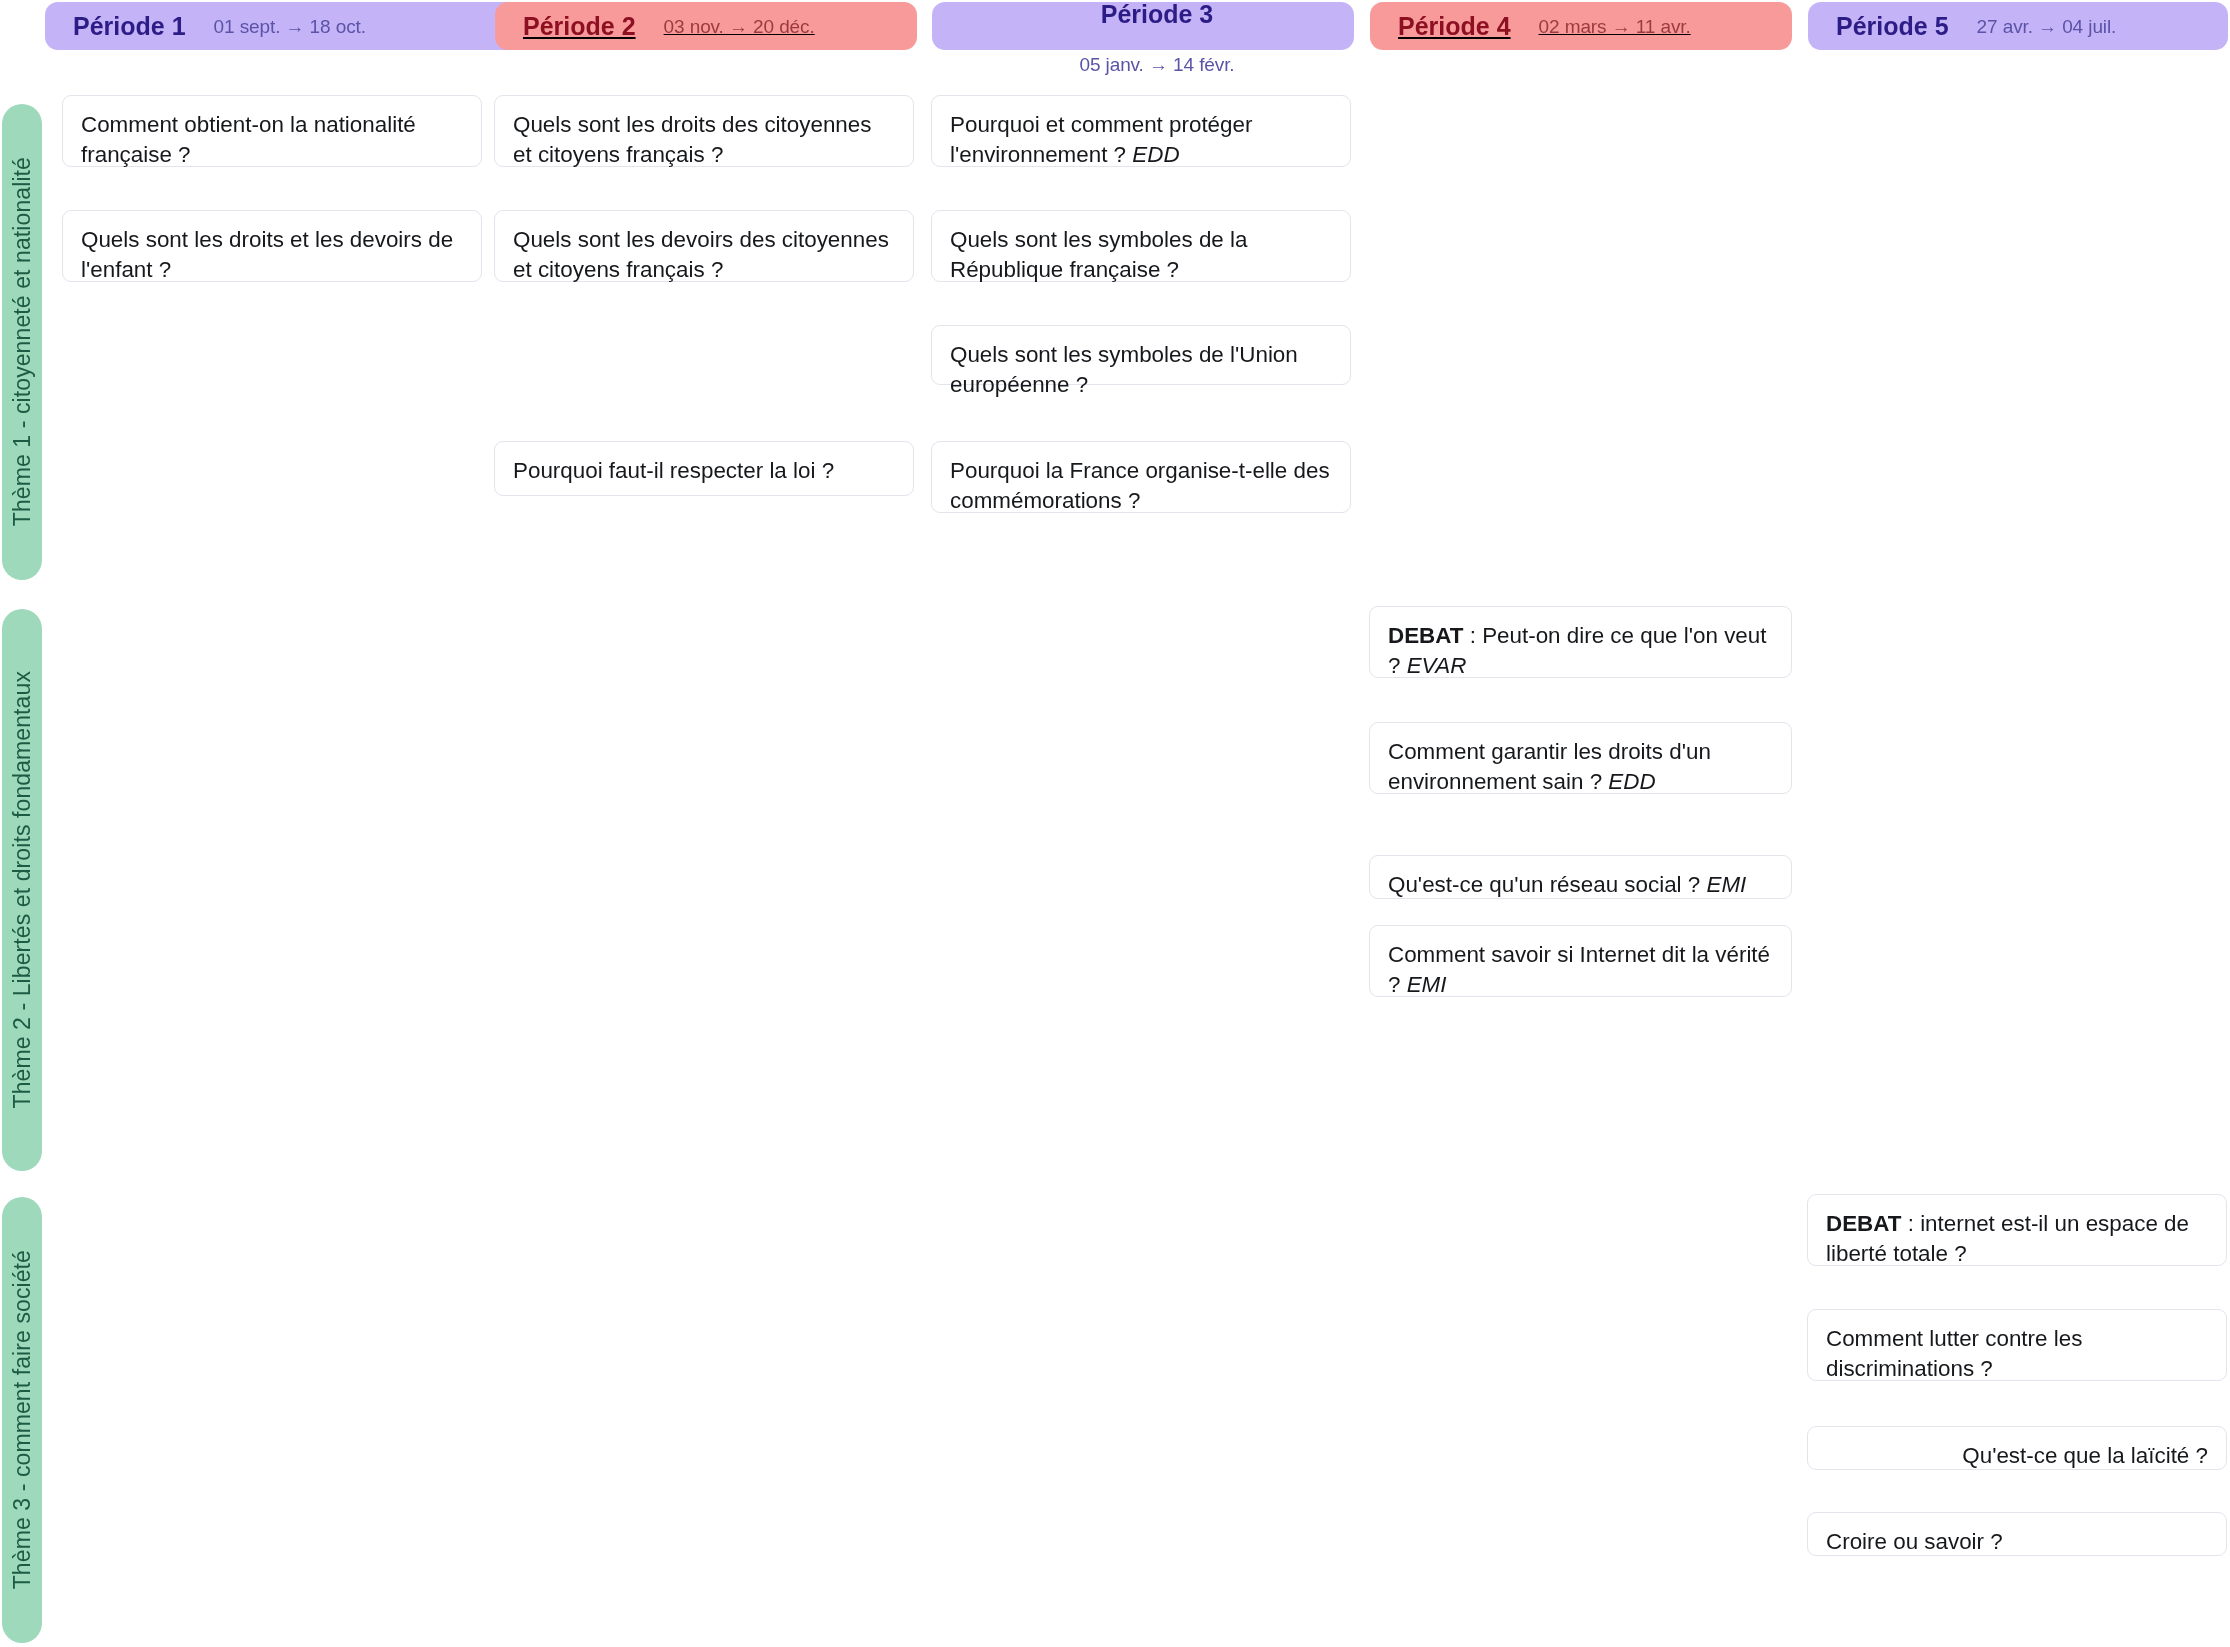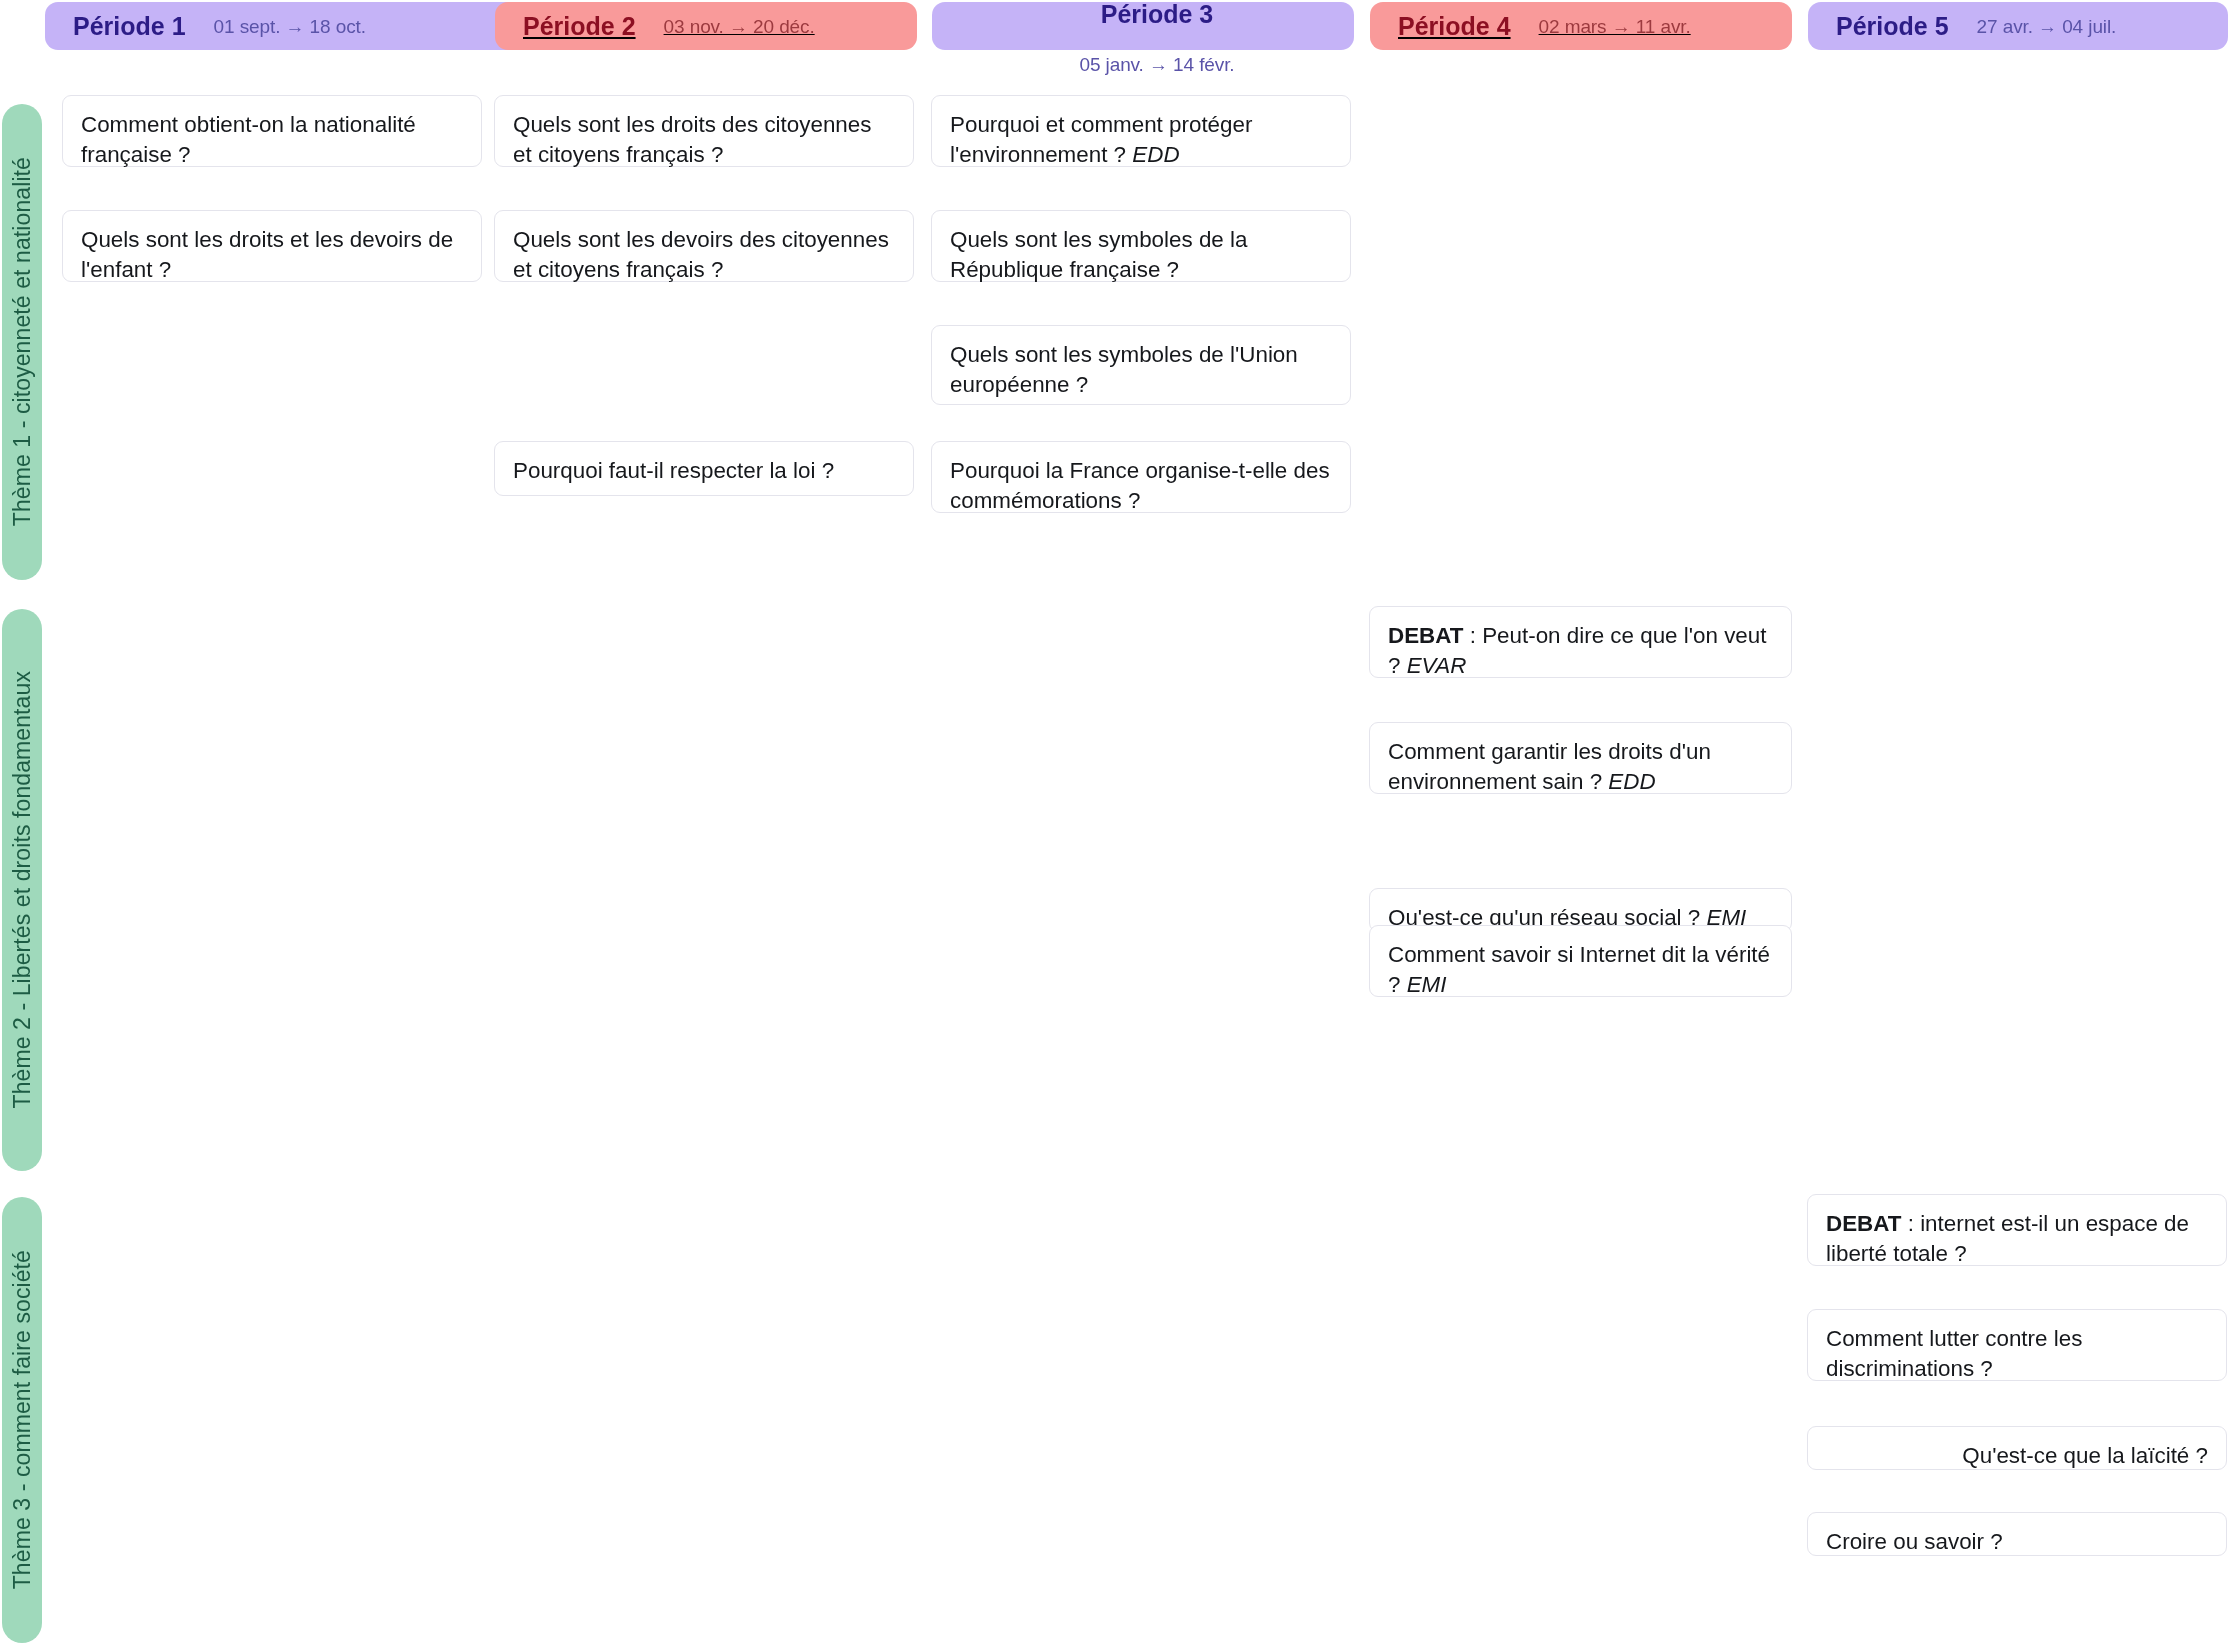--- a/index.html
+++ b/index.html
@@ -146,34 +146,34 @@
   <div class="card col-2" style="top:441px;height:55px;">
     <span>Pourquoi faut-il respecter la loi ?</span>
   </div>
 
   <div class="card col-3" style="top:95px;height:72px;">
     <span>Pourquoi et comment protéger l'environnement ?</span><span> </span><span class="tag">EDD</span>
   </div>
   <div class="card col-3" style="top:210px;height:72px;">
     <span>Quels sont les symboles de la République française ?</span>
   </div>
-  <div class="card col-3" style="top:325px;height:80px;">
+  <div class="card col-3" style="top:325px;height:60px;">
     <span>Quels sont les symboles de l'Union européenne ?</span>
   </div>
   <div class="card col-3" style="top:441px;height:72px;">
     <span>Pourquoi la France organise-t-elle des commémorations ?</span>
   </div>
 
   <div class="card col-4" style="top:606px;height:72px;">
     <span class="debat">DEBAT</span><span> : Peut-on dire ce que l'on veut ?</span><span> </span><span class="tag">EVAR</span>
   </div>
   <div class="card col-4" style="top:722px;height:72px;">
     <span>Comment garantir les droits d'un environnement sain ?</span><span> </span><span class="tag">EDD</span>
   </div>
-  <div class="card col-4" style="top:888px;height:44px;">
+  <div class="card col-4" style="top:855px;height:44px;">
     <span>Qu'est-ce qu'un réseau social ?</span><span> </span><span class="tag">EMI</span>
   </div>
   <div class="card col-4" style="top:925px;height:72px;">
     <span>Comment savoir si Internet dit la vérité ?</span><span> </span><span class="tag">EMI</span>
   </div>
 
   <div class="card col-5" style="top:1194px;height:72px;">
     <span class="debat">DEBAT</span><span> : internet est-il un espace de liberté totale ?</span>
   </div>
   <div class="card col-5" style="top:1309px;height:72px;">

